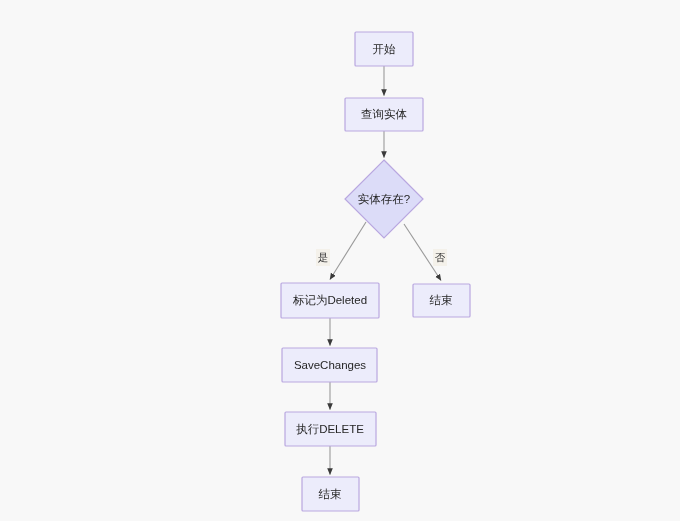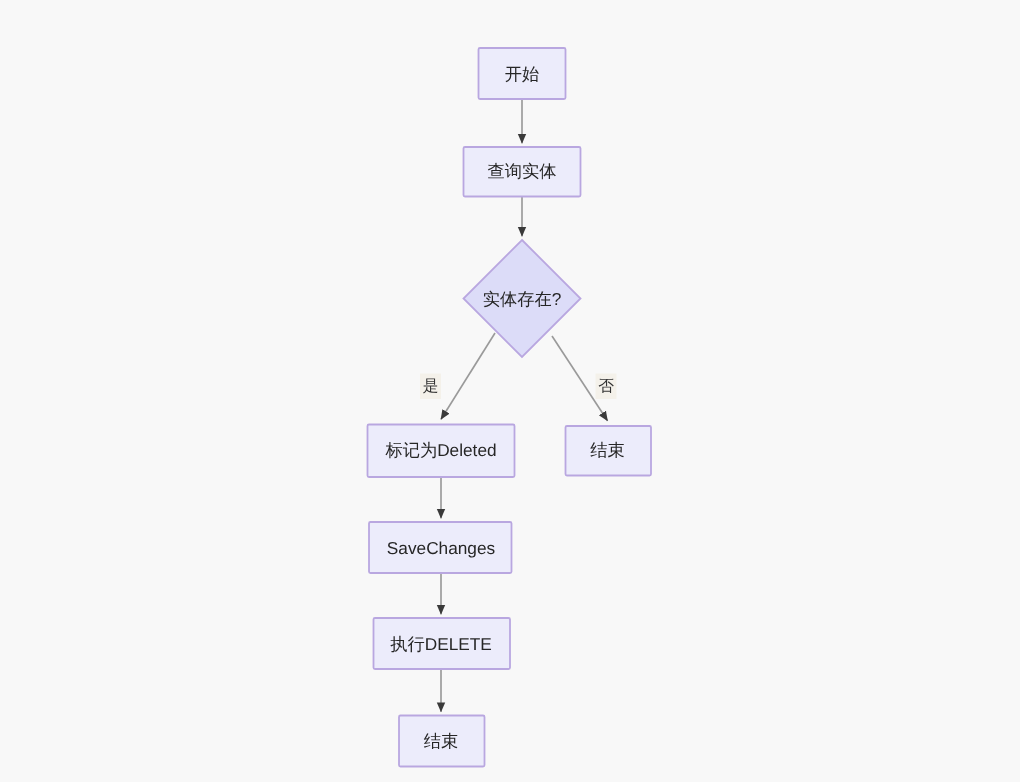--- a/index.html
+++ b/index.html
@@ -10,20 +10,21 @@
     width: 680px;
     height: 521px;
     background: #f8f8f8;
     font-family: "Liberation Sans", sans-serif;
     overflow: hidden;
   }
   #flow-canvas {
     position: relative;
     width: 620px;
     height: 521px;
+    margin-left: 36px;
   }
   svg.flow {
     position: absolute;
     top: 0;
     left: 0;
     width: 680px;
     height: 521px;
   }
   .node-shape {
     fill: #ececfb;

